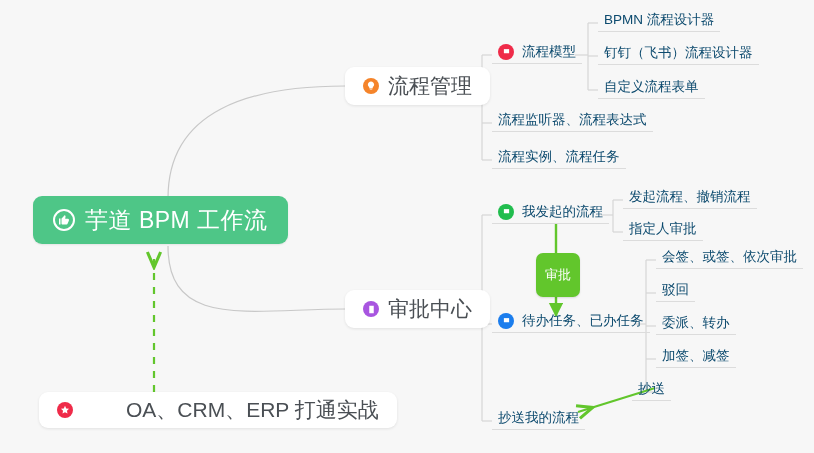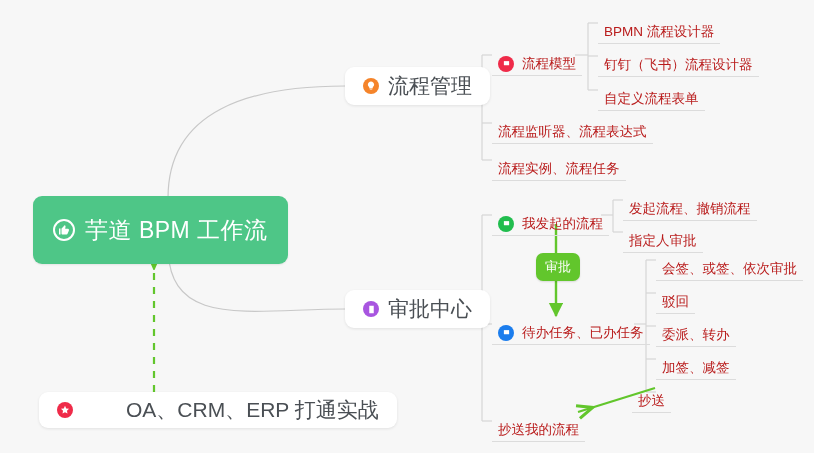--- a/index.html
+++ b/index.html
@@ -34,57 +34,56 @@
     box-sizing: border-box;
     white-space: nowrap;
     display: flex;
     align-items: center;
   }
   
   .root {
     background: #4ec687;
     border-radius: 9px;
     padding: 0 20px;
-    height: 68px;
+    height: 48px;
     color: #ffffff;
     font-size: 23px;
     letter-spacing: 0.5px;
     box-shadow: 0 1px 2px rgba(0,0,0,0.08);
   }
   .root .label { margin-left: 10px; }
   
   .card {
     background: #ffffff;
     border-radius: 9px;
     padding: 0 18px;
     height: 38px;
     font-size: 21px;
     color: #4a4f54;
     box-shadow: 0 1px 3px rgba(0,0,0,0.09);
   }
   .card .label { margin-left: 9px; }
   
   .leaf {
     font-size: 13.5px;
-    color: #b91c1c;
+    color: #0c4a6e;
     padding: 0 6px 5px 6px;
     border-bottom: 1px solid #dcdcdc;
     height: 24px;
     align-items: flex-end;
-    margin-top: 12px;
   }
   .leaf .label { line-height: 1; }
   .leaf .ico { margin-right: 8px; margin-bottom: -2px; }
   
   .badge {
     background: #62c62c;
     color: #ffffff;
     border-radius: 7px;
     font-size: 13px;
-    height: 28px;
+    height: 44px;
     padding: 0 9px;
     justify-content: center;
     box-shadow: 0 1px 2px rgba(0,0,0,0.12);
   }
   
   .ico {
     width: 16px;
     height: 16px;
     border-radius: 50%;
     display: inline-flex;

